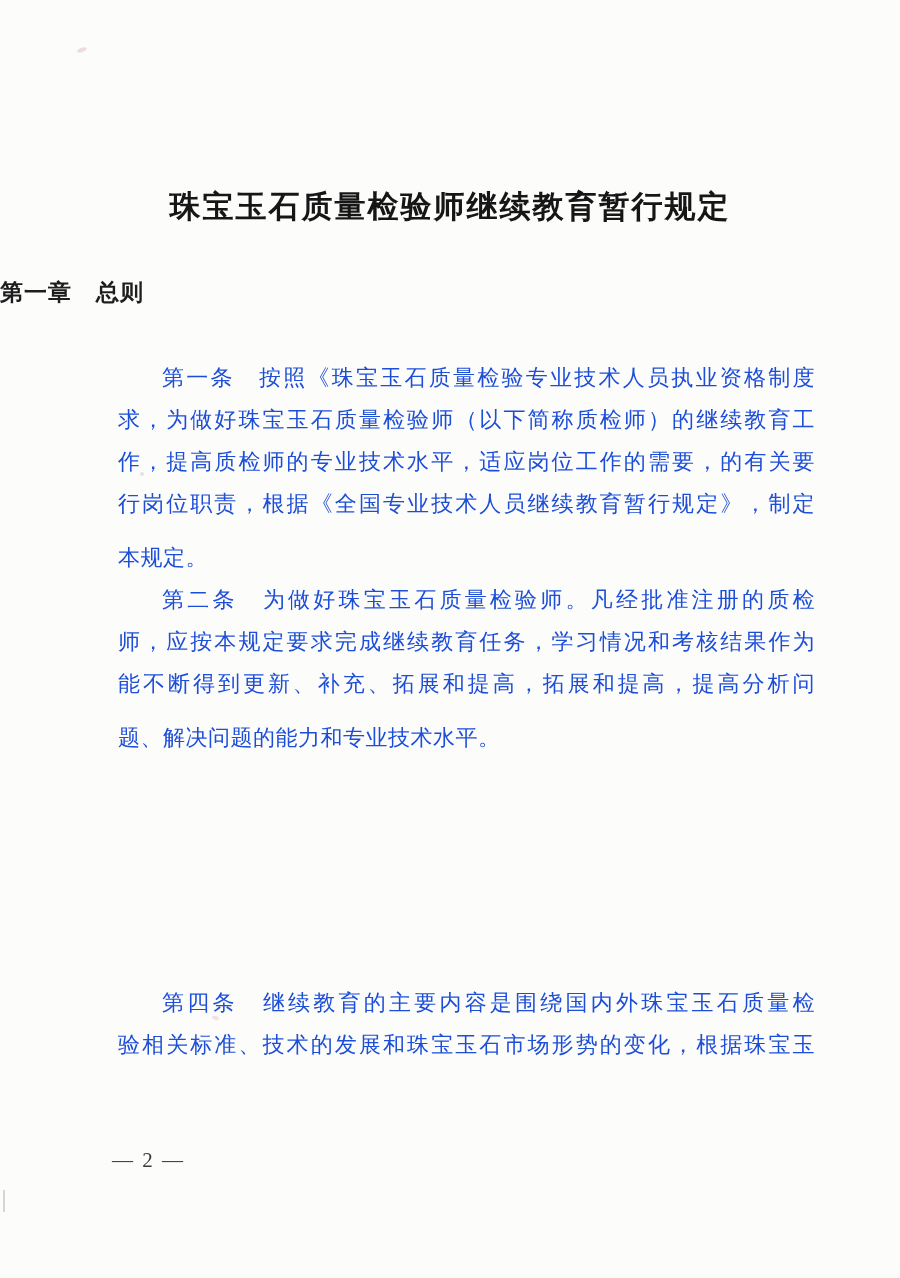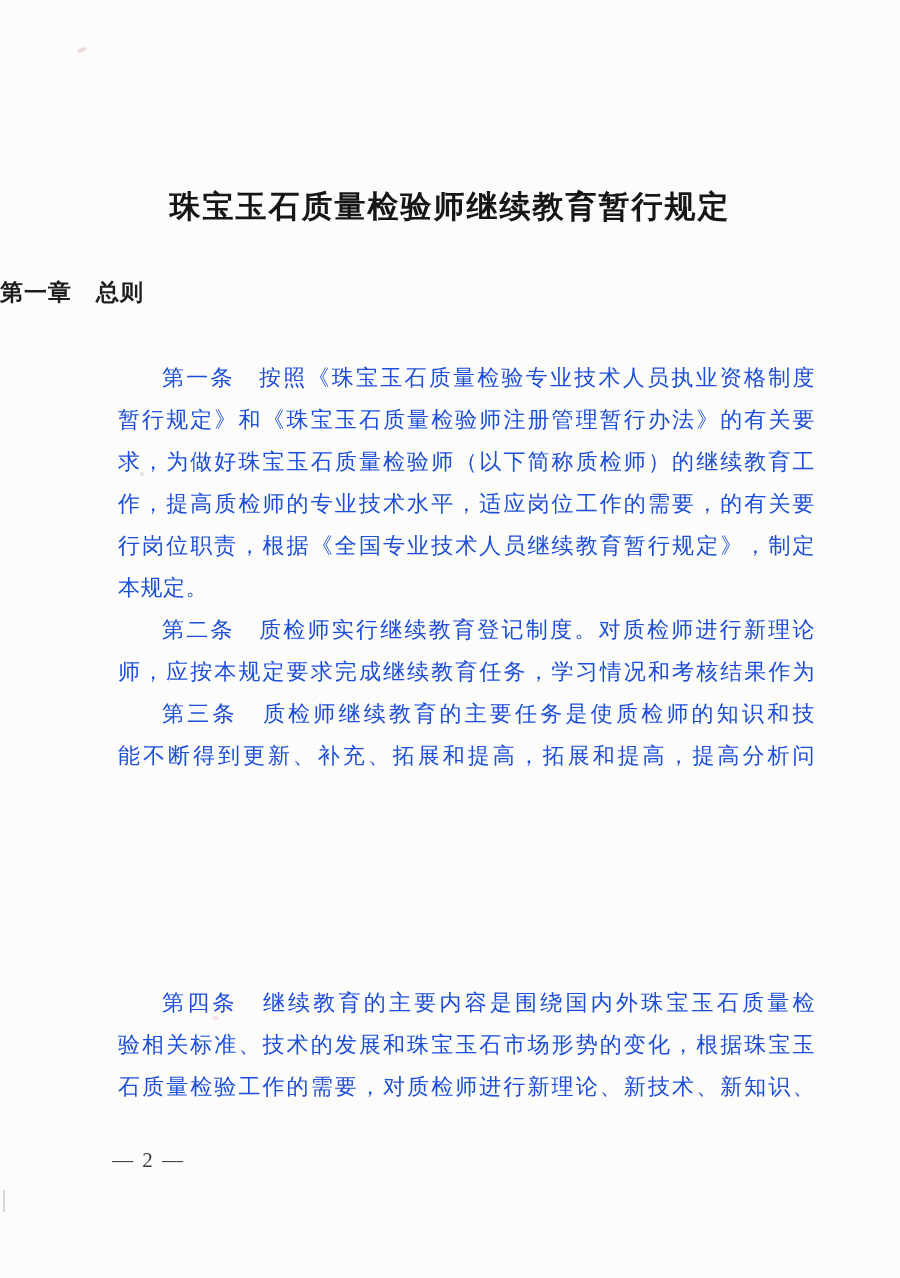--- a/index.html
+++ b/index.html
@@ -55,21 +55,21 @@
     height: 42px;
     line-height: 42px;
     font-size: 22px;
     letter-spacing: 0.5px;
     text-align: justify;
     text-align-last: justify;
     white-space: nowrap;
     color: #1d4ed8;
   }
   .line.first { text-indent: 2em; }
-  .line.end   { text-align-last: left; }
+  .line.end   { text-align-last: left; margin-top: 12px; }
   .page-number {
     position: absolute;
     top: 1148px;
     left: 112px;
     font-size: 21px;
     letter-spacing: 2px;
     color: #3a3a3a;
   }
   
   .speck {
@@ -94,38 +94,36 @@
 <body>
 
 <div class="page">
 
   <h1 class="doc-title">珠宝玉石质量检验师继续教育暂行规定</h1>
 
   <h2 class="chapter-heading chapter1-heading">第一章　总则</h2>
 
   <div class="body-block body-block-1">
     <div class="line first">第一条　按照《珠宝玉石质量检验专业技术人员执业资格制度</div>
-    <div class="line">暂行规定》和《珠宝玉石质量检验师注册管理暂行办法》的有关要</div>
     <div class="line">求，为做好珠宝玉石质量检验师（以下简称质检师）的继续教育工</div>
     <div class="line">作，提高质检师的专业技术水平，适应岗位工作的需要，的有关要</div>
     <div class="line">行岗位职责，根据《全国专业技术人员继续教育暂行规定》，制定</div>
     <div class="line end">本规定。</div>
 
-    <div class="line first">第二条　质检师实行继续教育登记制度。对质检师进行新理论</div>
+    <div class="line first">第二条　为做好珠宝玉石质量检验师。凡经批准注册的质检</div>
     <div class="line">师，应按本规定要求完成继续教育任务，学习情况和考核结果作为</div>
 
-    <div class="line first">第三条　质检师继续教育的主要任务是使质检师的知识和技</div>
     <div class="line">能不断得到更新、补充、拓展和提高，拓展和提高，提高分析问</div>
+    <div class="line end">题、解决问题的能力和专业技术水平。</div>
   </div>
 
 
   <div class="body-block body-block-2">
     <div class="line first">第四条　继续教育的主要内容是围绕国内外珠宝玉石质量检</div>
     <div class="line">验相关标准、技术的发展和珠宝玉石市场形势的变化，根据珠宝玉</div>
-    <div class="line">石质量检验工作的需要，对质检师进行新理论、新技术、新知识、</div>
   </div>
 
   <div class="page-number">— 2 —</div>
 
   <span class="speck speck-1"></span>
   <span class="speck speck-2"></span>
   <span class="speck speck-3"></span>
   <span class="edge-mark"></span>
 
 </div>

